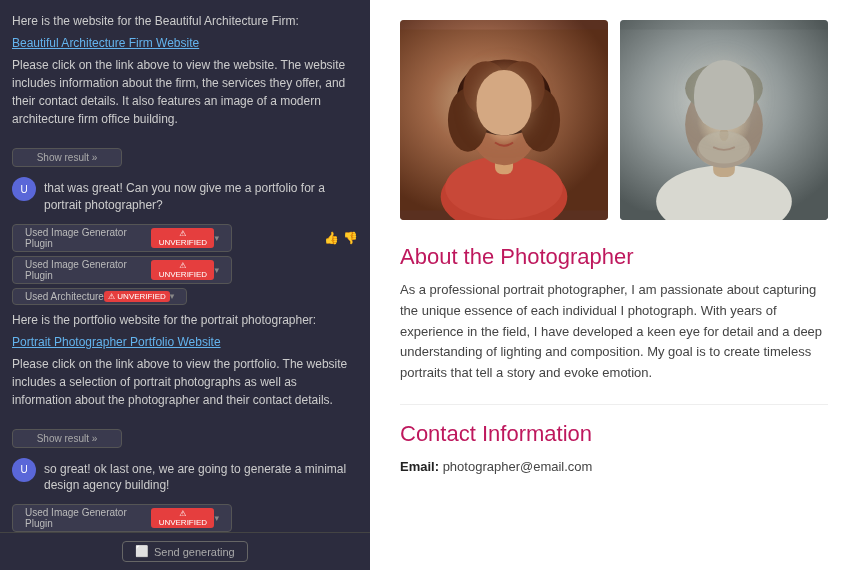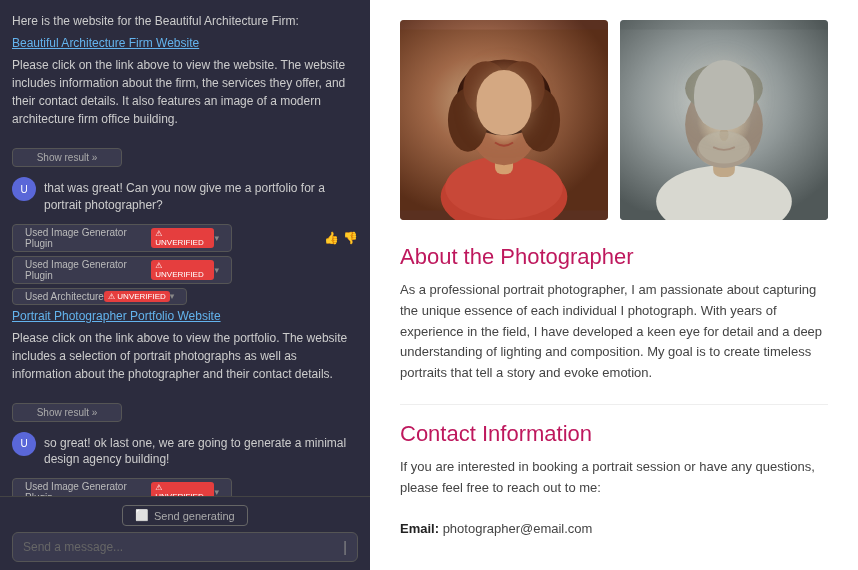--- a/index.html
+++ b/index.html
@@ -81,20 +81,21 @@
 
     .plugin-badge .unverified {
       background: #e53e3e;
       color: white;
       font-size: 8px;
       padding: 1px 4px;
       border-radius: 3px;
       display: flex;
       align-items: center;
       gap: 2px;
+      text-align: center;
     }
 
     .plugin-badge .dropdown-arrow {
       margin-left: auto;
       color: #888;
       font-size: 9px;
     }
 
     .plugin-badge-row {
       display: flex;
@@ -349,20 +350,21 @@
           <span class="dropdown-arrow">▾</span>
         </div>
       </div>
       <div class="plugin-badge-row">
         <div class="plugin-badge">
           <span style="font-size:10px;">Used Architecture</span>
           <span class="unverified">⚠ UNVERIFIED</span>
           <span class="dropdown-arrow">▾</span>
         </div>
       </div>
+      <div class="ai-response-text">Here is the portfolio website for the portrait photographer:</div>
       <a class="ai-link" href="#">Portrait Photographer Portfolio Website</a>
       <div class="ai-response-text">Please click on the link above to view the portfolio. The website includes a selection of portrait photographs as well as information about the photographer and their contact details.</div>
       <button class="show-result-btn">Show result »</button>
     </div>
 
     <div class="msg-user">
       <div class="user-avatar">U</div>
       <div class="msg-text">so great! ok last one, we are going to generate a minimal design agency building!</div>
     </div>
 
@@ -378,24 +380,20 @@
     </div>
 
   </div>
 
   <div class="chat-footer">
     <div class="stop-generating">
       <button class="stop-btn">
         <span>⬜</span>
         <span>Send generating</span>
       </button>
-    </div>
-    <div class="input-row">
-      <input class="chat-input" type="text" placeholder="Send a message..." style="">
-      <span class="cursor-icon">|</span>
     </div>
   </div>
 </div>
 
 <div class="right-panel">
 
   <div class="photos-row">
     <div class="photo-placeholder photo-woman">
 
       <svg width="100%" height="100%" viewBox="0 0 230 200" xmlns="http://www.w3.org/2000/svg" style="position:absolute;top:0;left:0;">
@@ -485,20 +483,19 @@
       </svg>
     </div>
   </div>
 
   <h2 class="section-title">About the Photographer</h2>
   <p class="section-text">As a professional portrait photographer, I am passionate about capturing the unique essence of each individual I photograph. With years of experience in the field, I have developed a keen eye for detail and a deep understanding of lighting and composition. My goal is to create timeless portraits that tell a story and evoke emotion.</p>
 
   <div class="divider-line"></div>
 
   <h2 class="section-title">Contact Information</h2>
-  <p class="section-text">If you are interested in booking a portrait session or have any questions, please feel free to reach out to me:</p>
 
   <div class="contact-section">
     <div class="contact-item"><span class="contact-label">Email:</span> <span>photographer@email.com</span></div>
 
   </div>
 
 </div>
 
 </body></html>

